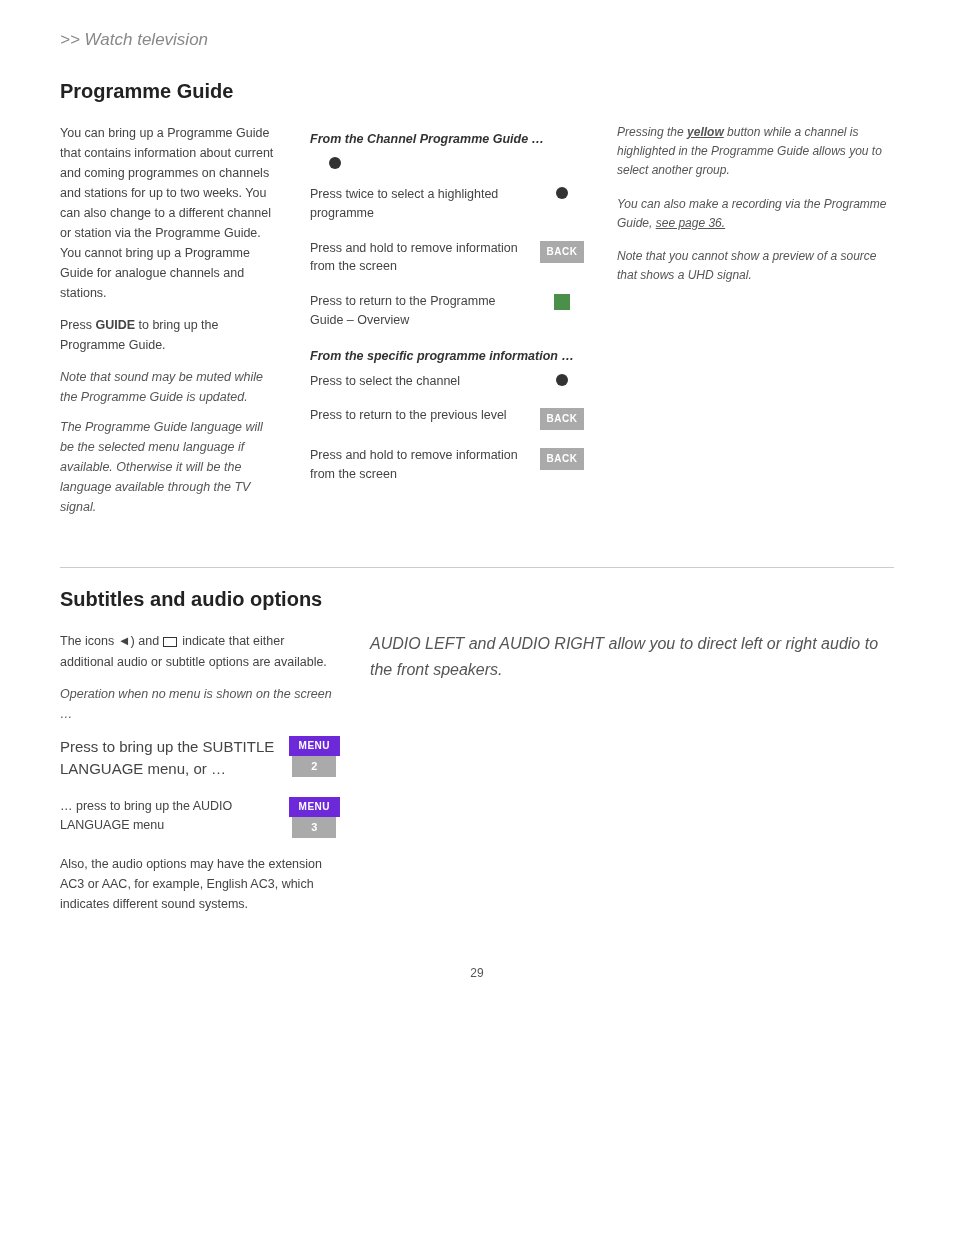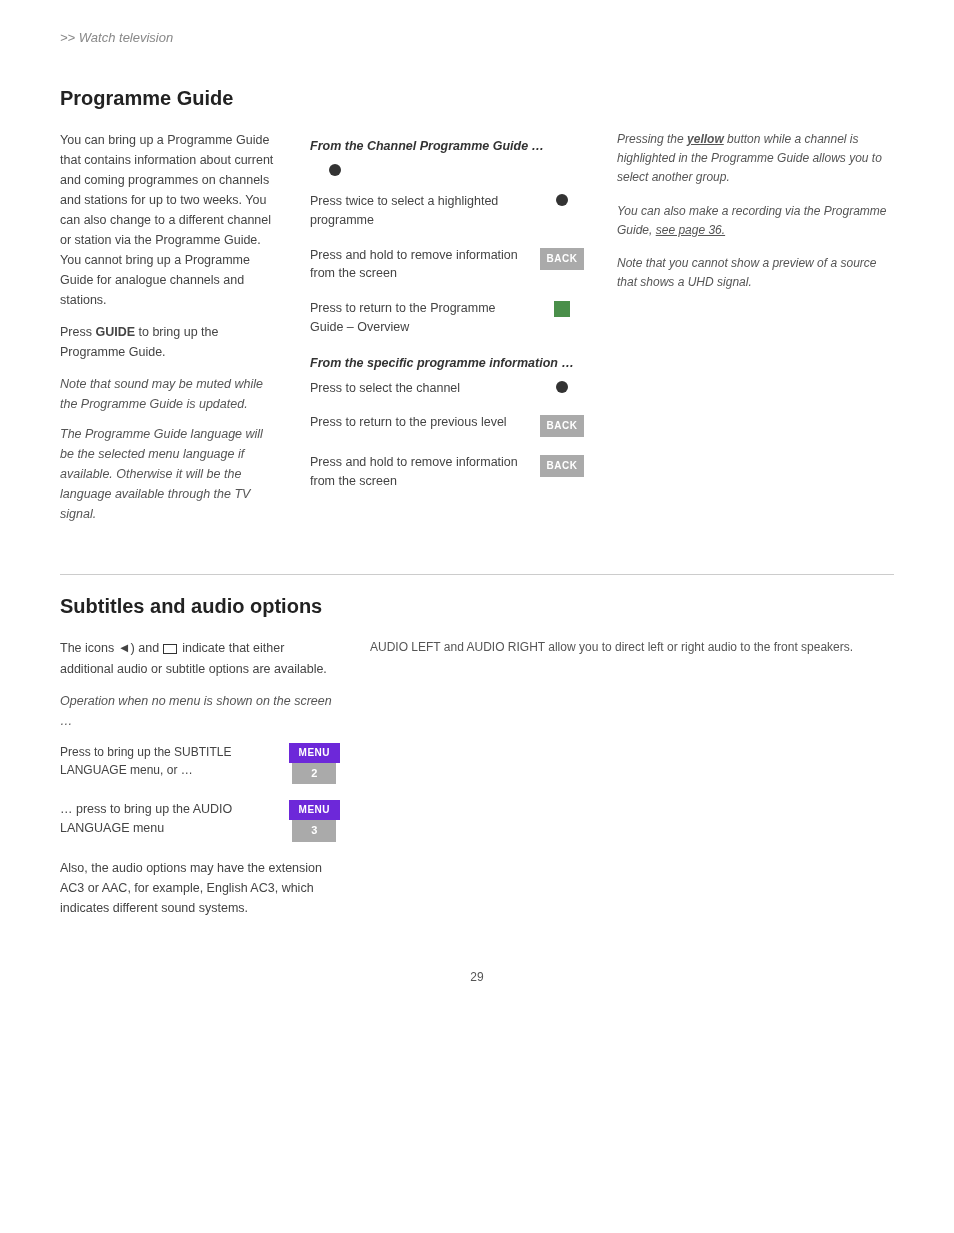--- a/index.html
+++ b/index.html
@@ -9,24 +9,24 @@
       color: #333;
       background: #fff;
       width: 954px;
       min-height: 1233px;
     }
     .page {
       padding: 30px 60px 40px 60px;
       max-width: 954px;
     }
     .breadcrumb {
-      font-size: 13px;
+      font-size: 17px;
       color: #888;
       font-style: italic;
-      margin-bottom: 42px;
+      margin-bottom: 30px;
     }
     .section {
       margin-bottom: 40px;
     }
     .section-title {
       font-size: 20px;
       font-weight: bold;
       color: #222;
       margin-bottom: 16px;
       padding-bottom: 4px;
@@ -136,21 +136,22 @@
       display: grid;
       grid-template-columns: 280px 1fr;
       gap: 0 30px;
     }
     .sub-left {
       font-size: 12.5px;
       line-height: 1.6;
       color: #444;
     }
     .sub-right {
-      font-size: 12px;
+      font-size: 16px;
+      font-style: italic;
       color: #555;
       line-height: 1.6;
     }
     .sub-left p {
       margin-bottom: 12px;
     }
     .sub-note-italic {
       font-style: italic;
       color: #555;
     }
@@ -293,21 +294,21 @@
 
       <div class="sub-left">
         <p>
           The icons <span class="audio-icon">◄)</span> and <span class="subtitle-icon-rect"></span> indicate that either additional audio or subtitle options are available.
         </p>
 
         <p class="sub-note-italic">Operation when no menu is shown on the screen …</p>
 
         <div style="margin-bottom: 16px;">
           <div style="display:flex; align-items: flex-start; gap: 12px;">
-            <span style="flex:1; font-size:12px; color:#444; line-height:1.5;">Press to bring up the SUBTITLE LANGUAGE menu, or …</span>
+            <span style="flex:1; font-size:15px; color:#444; line-height:1.5;">Press to bring up the SUBTITLE LANGUAGE menu, or …</span>
             <div style="display:flex; flex-direction:column; align-items:center; flex-shrink:0;">
               <span class="menu-top">MENU</span>
               <span class="menu-num">2</span>
             </div>
           </div>
         </div>
 
         <div style="margin-bottom: 16px;">
           <div style="display:flex; align-items: flex-start; gap: 0;">
             <span style="flex:1; font-size:12.5px; color:#444; line-height:1.5;">… press to bring up the AUDIO LANGUAGE menu</span>

